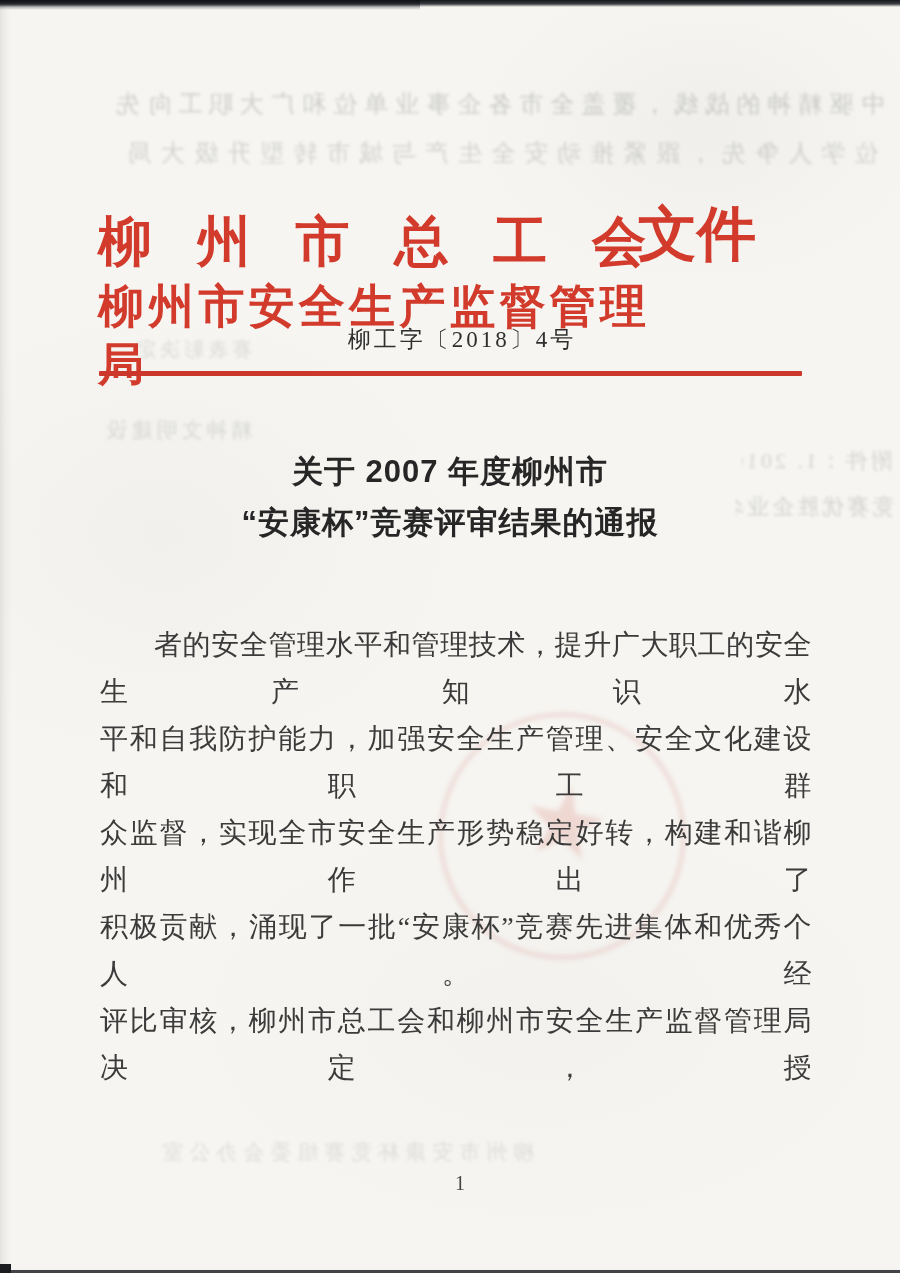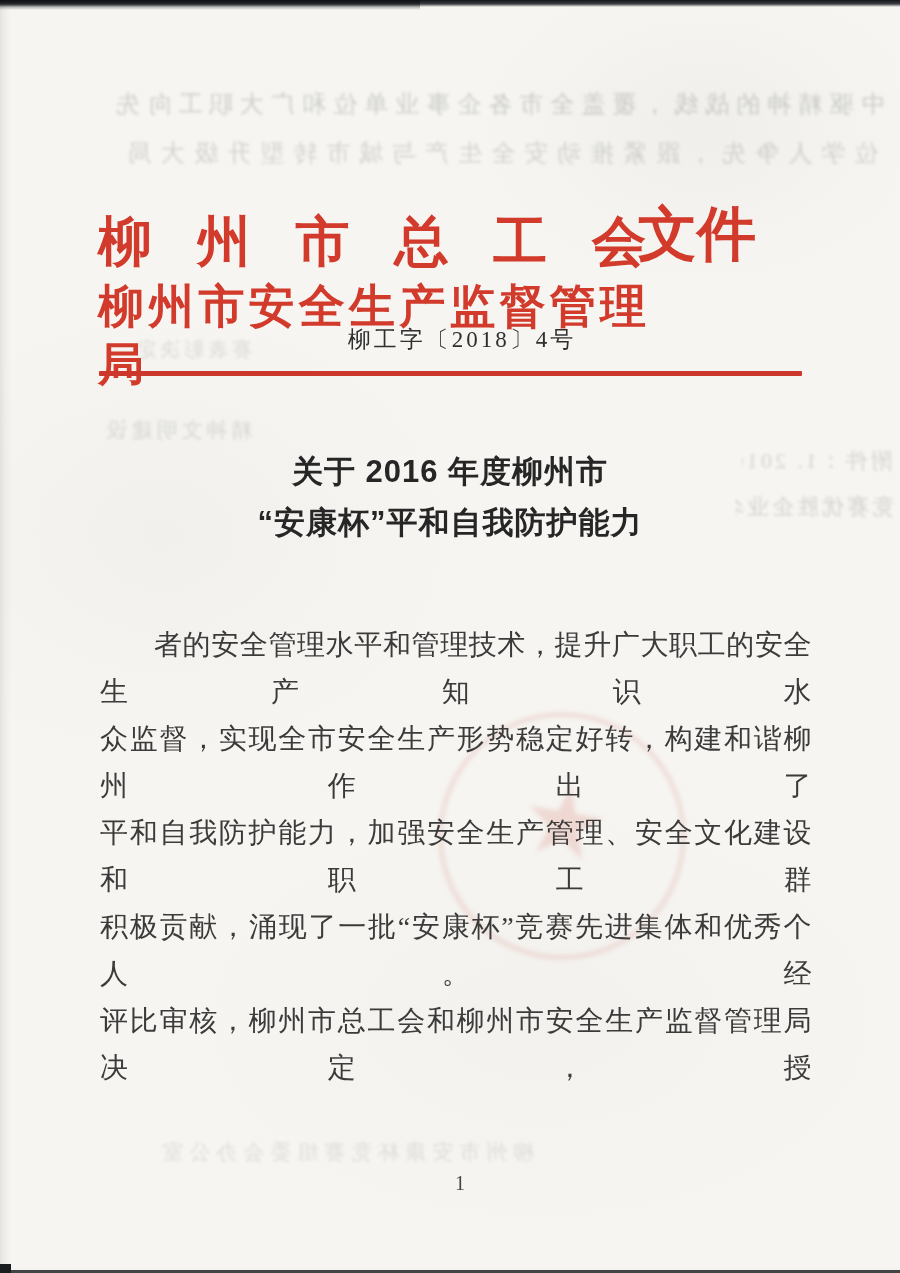--- a/index.html
+++ b/index.html
@@ -119,27 +119,27 @@
   <div class="org-block">
     <div class="org-line1">柳州市总工会</div>
     <div class="org-line2">柳州市安全生产监督管理局</div>
   </div>
   <div class="doc-type">文件</div>
 
   <div class="doc-number">柳工字〔2018〕4号</div>
   <div class="red-rule"></div>
 
   <div class="doc-title">
-    <div>关于 2016 年度柳州市</div>
-    <div>“安康杯”平和自我防护能力</div>
+    <div>关于 2007 年度柳州市</div>
+    <div>“安康杯”竞赛评审结果的通报</div>
   </div>
 
   <div class="doc-body">
       <div>者的安全管理水平和管理技术，提升广大职工的安全生产知识水</div>
+      <div>平和自我防护能力，加强安全生产管理、安全文化建设和职工群</div>
       <div>众监督，实现全市安全生产形势稳定好转，构建和谐柳州作出了</div>
-      <div>平和自我防护能力，加强安全生产管理、安全文化建设和职工群</div>
       <div>积极贡献，涌现了一批“安康杯”竞赛先进集体和优秀个人。经</div>
       <div>评比审核，柳州市总工会和柳州市安全生产监督管理局决定，授</div>
   </div>
 
   <div class="page-number">1</div>
 
 </div>
 
 </body></html>

